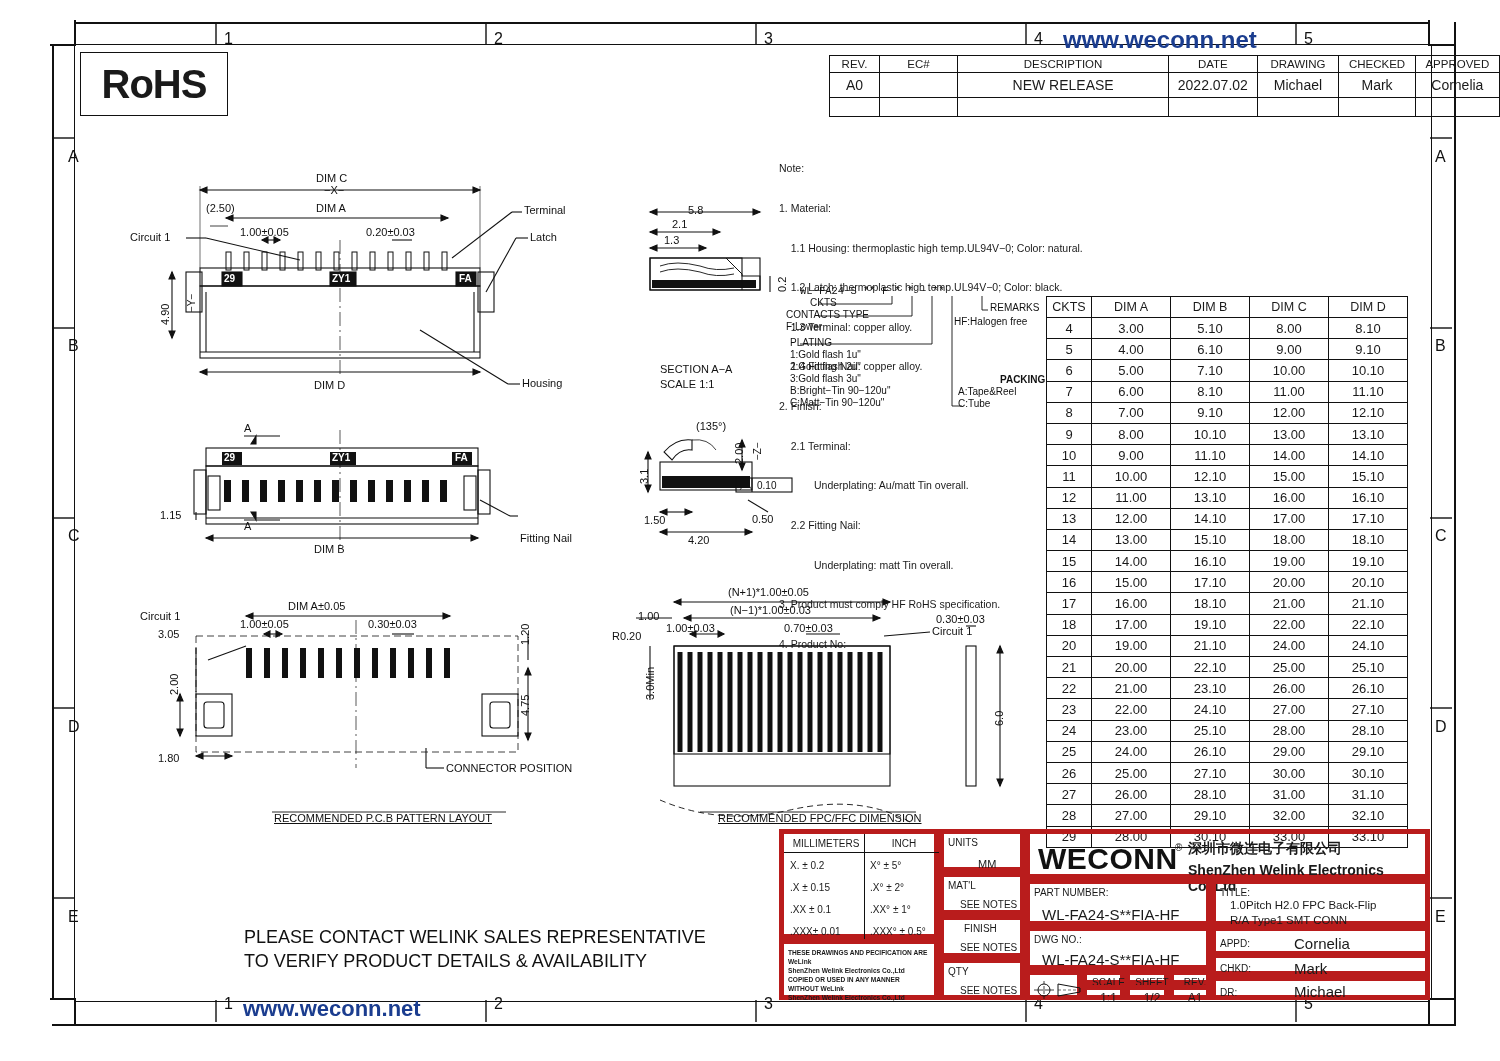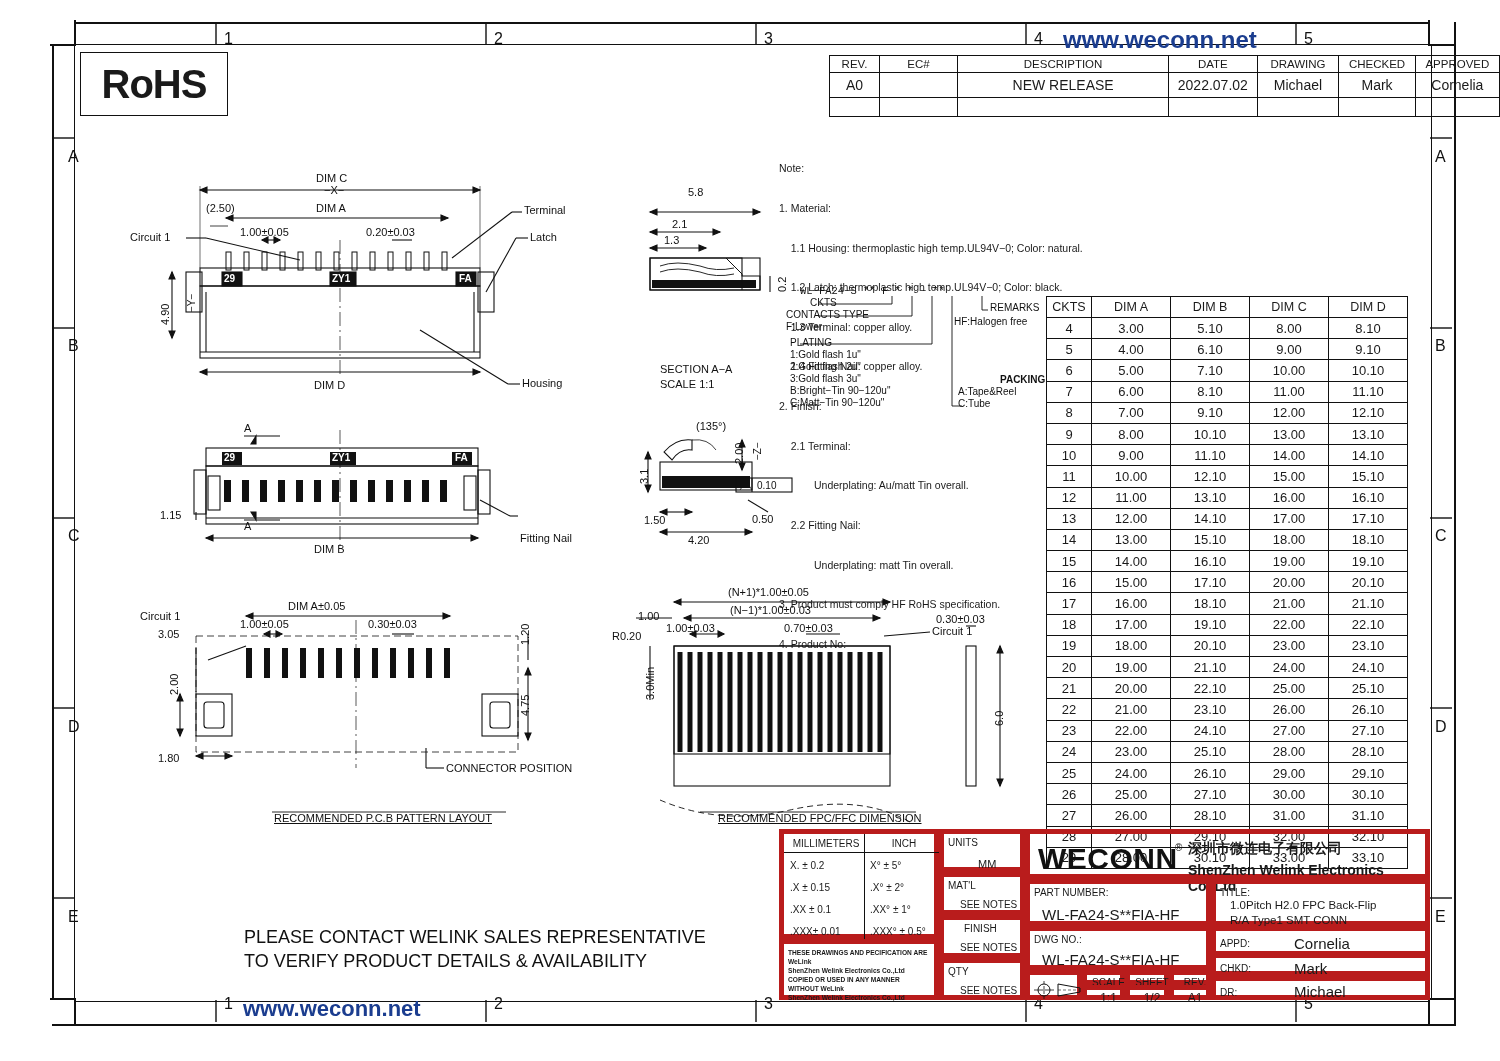--- a/index.html
+++ b/index.html
@@ -300,27 +300,20 @@
         <td class="c">21.10</td>
       </tr>
       <tr>
         <td class="c1">18</td>
         <td class="c">17.00</td>
         <td class="c">19.10</td>
         <td class="c">22.00</td>
         <td class="c">22.10</td>
       </tr>
       <tr>
-        <td class="c1">19</td>
-        <td class="c">18.00</td>
-        <td class="c">20.10</td>
-        <td class="c">23.00</td>
-        <td class="c">23.10</td>
-      </tr>
-      <tr>
         <td class="c1">20</td>
         <td class="c">19.00</td>
         <td class="c">21.10</td>
         <td class="c">24.00</td>
         <td class="c">24.10</td>
       </tr>
       <tr>
         <td class="c1">21</td>
         <td class="c">20.00</td>
         <td class="c">22.10</td>
@@ -659,21 +652,21 @@
 <div class="lbl" style="left:244px;top:520px;">A</div>
 <div class="lbl" style="left:314px;top:543px;">DIM  B</div>
 <div class="lbl" style="left:160px;top:509px;">1.15</div>
 <div class="lbl" style="left:520px;top:524px;margin-top:8px;">Fitting Nail</div>
 <div class="lbl-s ctr" style="left:224px;top:452px;color:#fff;font-weight:bold;">29</div>
 <div class="lbl-s ctr" style="left:332px;top:452px;color:#fff;font-weight:bold;">ZY1</div>
 <div class="lbl-s ctr" style="left:455px;top:452px;color:#fff;font-weight:bold;">FA</div>
 
 <div class="lbl" style="left:660px;top:363px;">SECTION  A−A</div>
 <div class="lbl" style="left:660px;top:378px;">SCALE     1:1</div>
-<div class="lbl" style="left:688px;top:186px;">5.8</div>
+<div class="lbl" style="left:688px;top:204px;">5.8</div>
 <div class="lbl" style="left:672px;top:218px;">2.1</div>
 <div class="lbl" style="left:664px;top:234px;">1.3</div>
 <div class="lbl" style="left:776px;top:292px;transform:rotate(-90deg);transform-origin:left top;">0.2</div>
 
 <div class="lbl" style="left:696px;top:420px;">(135°)</div>
 <div class="lbl" style="left:638px;top:484px;transform:rotate(-90deg);transform-origin:left top;">3.1</div>
 <div class="lbl" style="left:733px;top:464px;transform:rotate(-90deg);transform-origin:left top;">2.00</div>
 <div class="lbl-s" style="left:752px;top:460px;transform:rotate(-90deg);transform-origin:left top;">−Z−</div>
 <div class="lbl" style="left:644px;top:514px;">1.50</div>
 <div class="lbl" style="left:688px;top:534px;">4.20</div>

